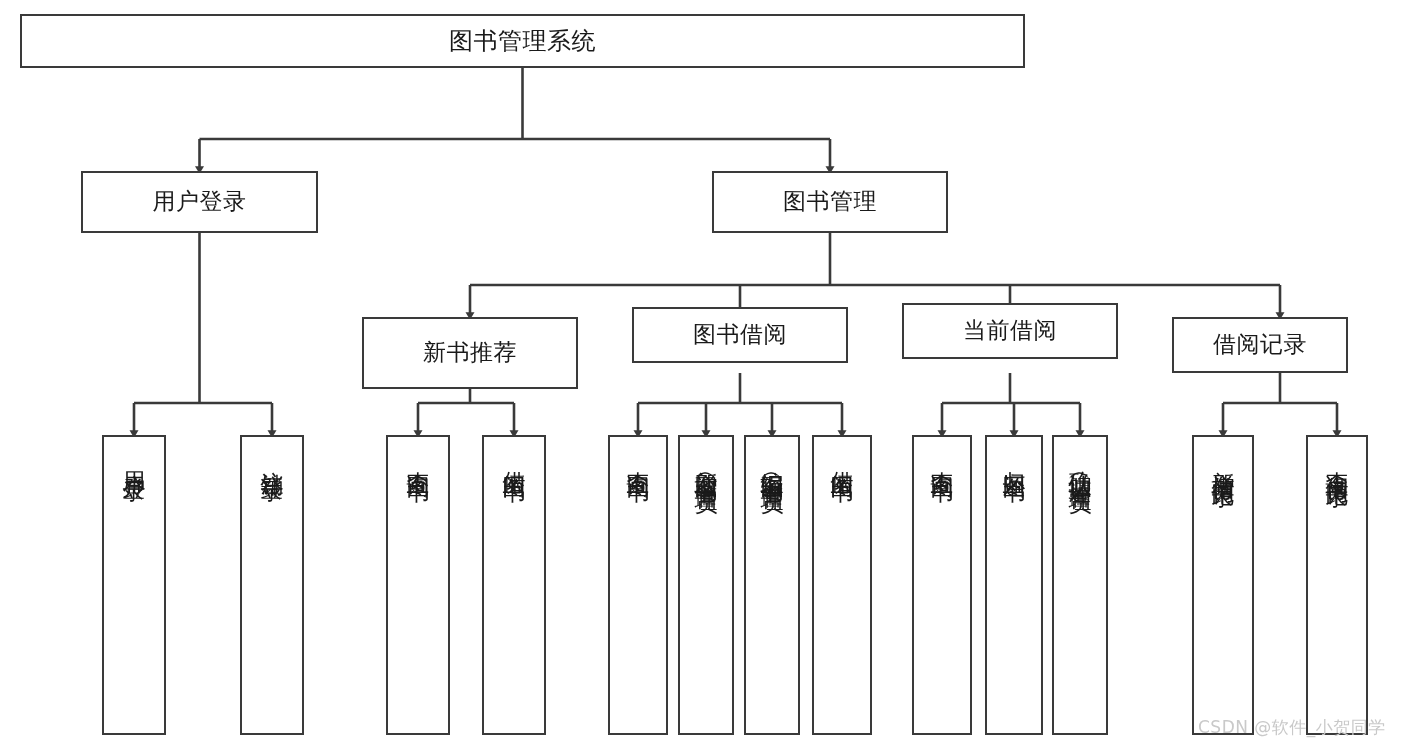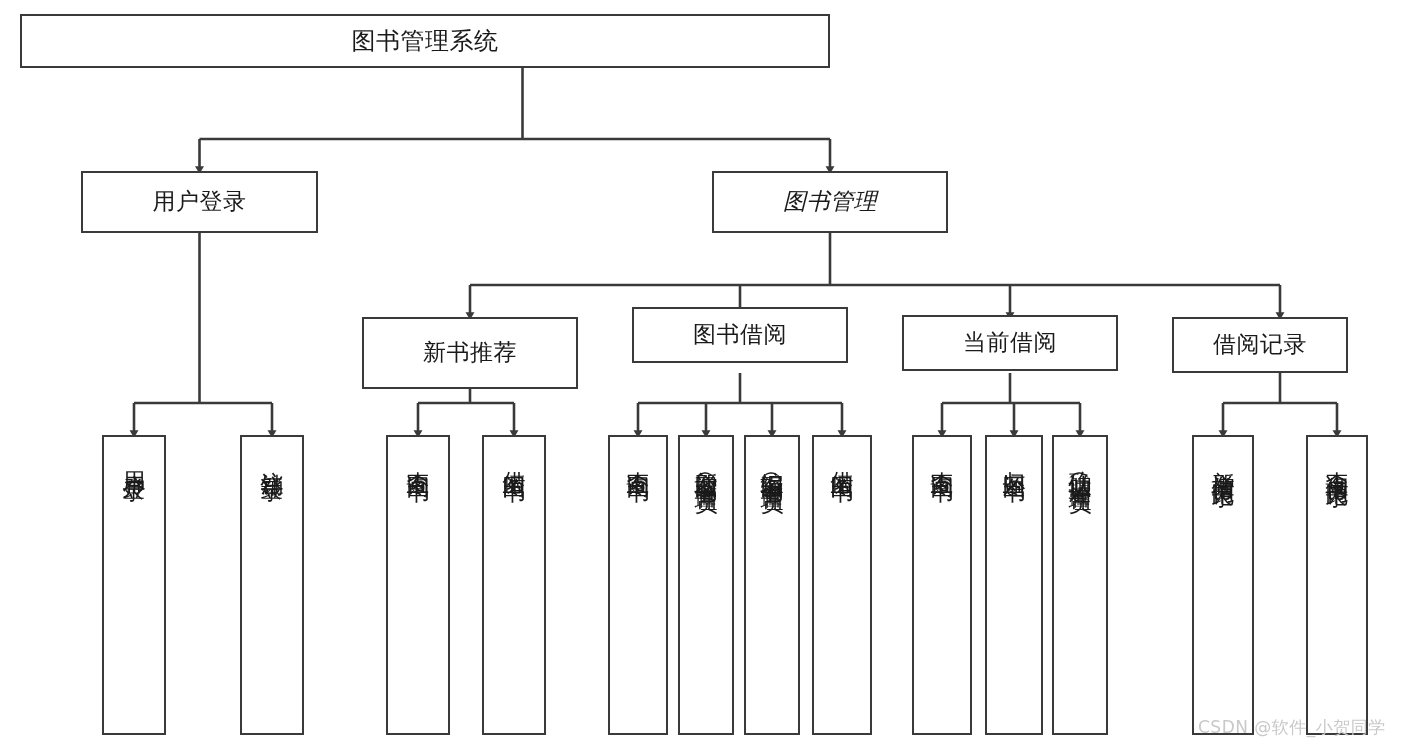--- a/index.html
+++ b/index.html
@@ -113,36 +113,36 @@
         <path d="M 1014 403 L 1014 434" marker-end="url(#arrow)"></path>
         <path d="M 1080 403 L 1080 434" marker-end="url(#arrow)"></path>
         <path d="M 1280 373 L 1280 403"></path>
         <path d="M 1223 403 L 1337 403"></path>
         <path d="M 1223 403 L 1223 434" marker-end="url(#arrow)"></path>
         <path d="M 1337 403 L 1337 434" marker-end="url(#arrow)"></path>
       </g>
   </svg>
 
   <div class="watermark" style="left: 1198px; top: 716px; text-align: center;">CSDN @软件_小贺同学</div>
-<div class="node h title" style="left: 20px; top: 14px; width: 810px; height: 54px;">
+<div class="node h title" style="left: 20px; top: 14px; width: 1005px; height: 54px;">
       <span class="lbl">图书管理系统</span>
     </div>
     <div class="node h lvl2" style="left: 81px; top: 171px; width: 237px; height: 62px;">
       <span class="lbl">用户登录</span>
     </div>
-    <div class="node h lvl2" style="left: 712px; top: 171px; width: 236px; height: 62px; font-style: italic;">
+    <div class="node h lvl2" style="left: 712px; top: 171px; width: 236px; height: 62px;">
       <span class="lbl">图书管理</span>
     </div>
     <div class="node h lvl3" style="left: 362px; top: 317px; width: 216px; height: 72px;">
       <span class="lbl">新书推荐</span>
     </div>
     <div class="node h lvl3" style="left: 632px; top: 307px; width: 216px; height: 56px;">
       <span class="lbl">图书借阅</span>
     </div>
-    <div class="node h lvl3" style="left: 902px; top: 315px; width: 216px; height: 56px;">
+    <div class="node h lvl3" style="left: 902px; top: 303px; width: 216px; height: 56px;">
       <span class="lbl">当前借阅</span>
     </div>
     <div class="node h lvl3" style="left: 1172px; top: 317px; width: 176px; height: 56px;">
       <span class="lbl">借阅记录</span>
     </div>
     <div class="node v leaf" style="left: 102px; top: 435px; width: 64px; height: 300px;">
       <span class="lbl">用户登录</span>
     </div>
     <div class="node v leaf" style="left: 240px; top: 435px; width: 64px; height: 300px;">
       <span class="lbl">注销登录</span>

